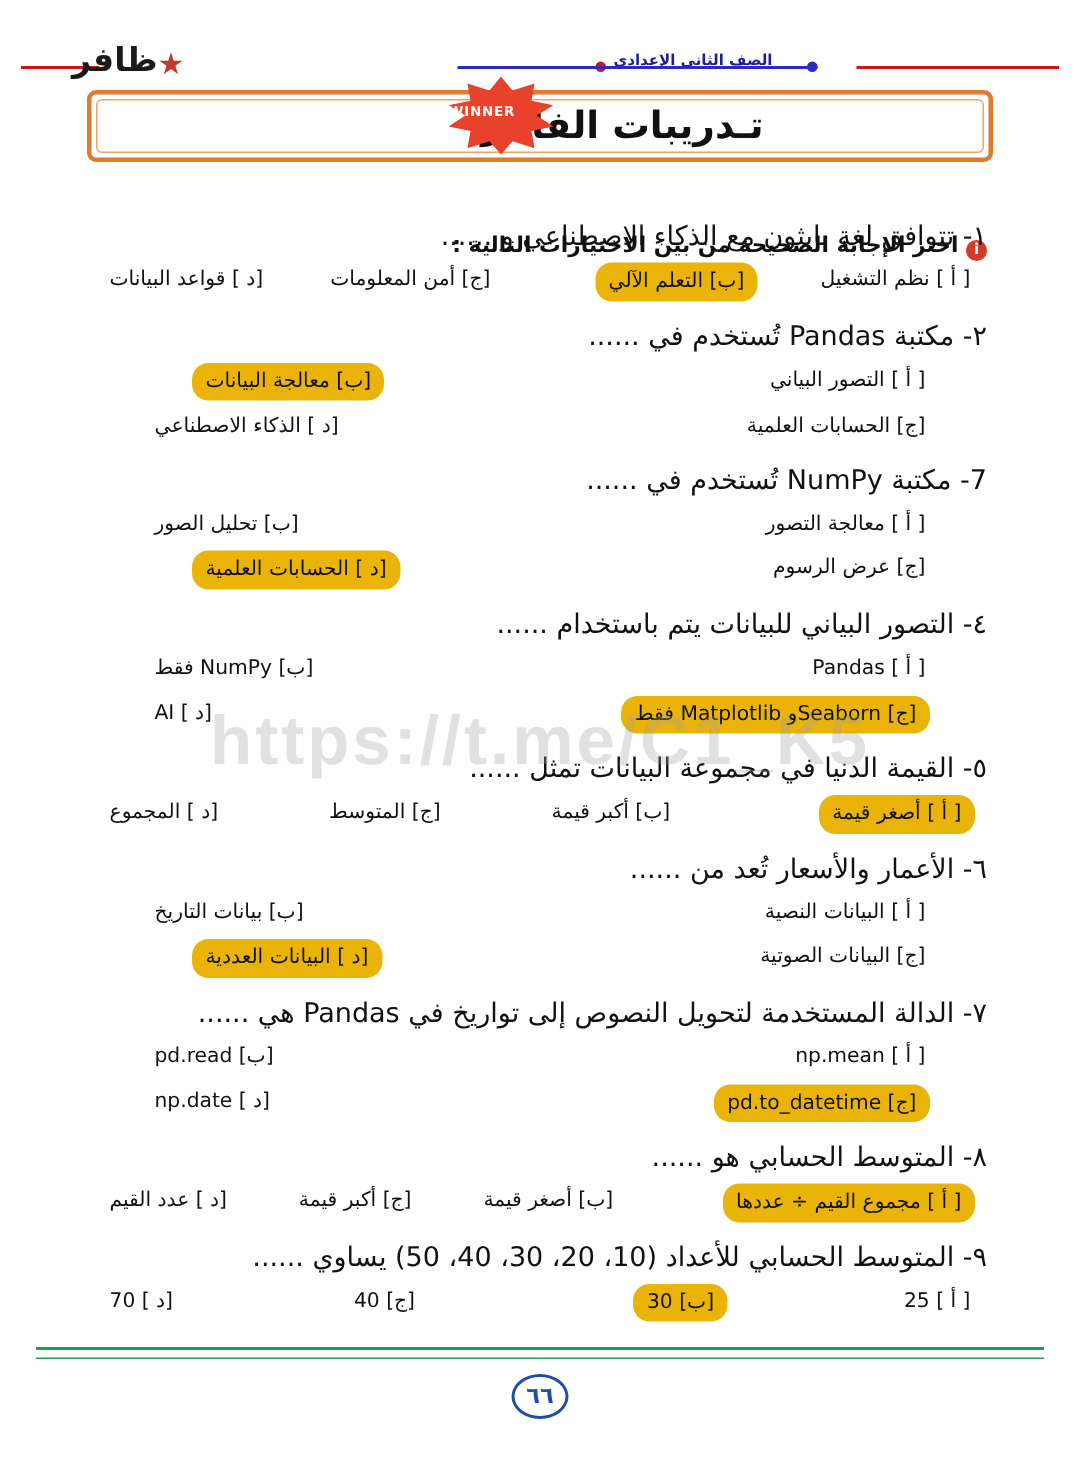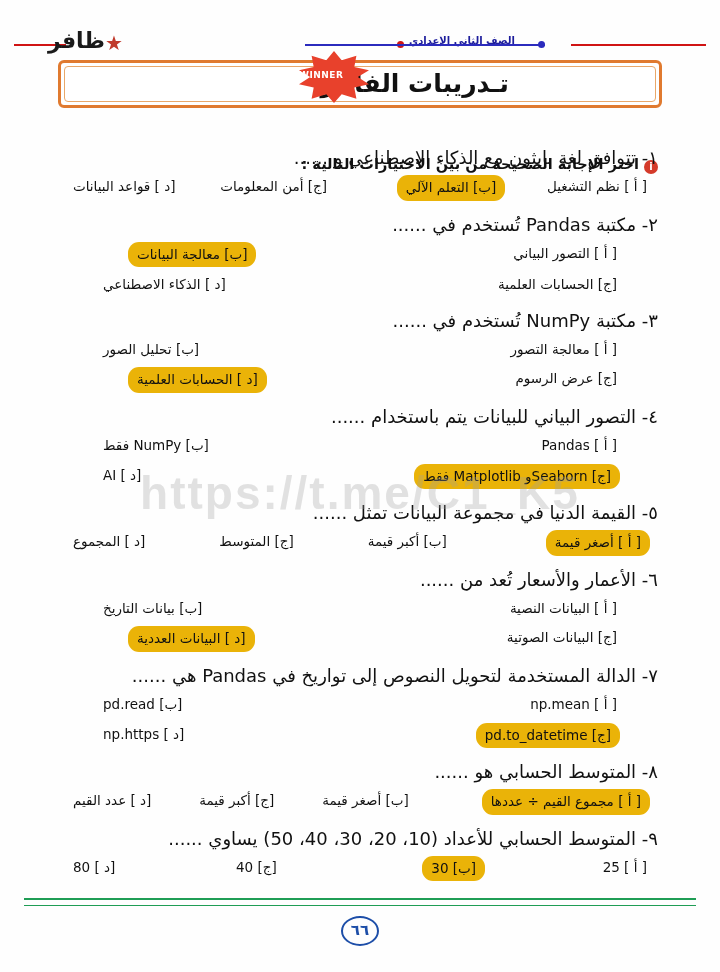--- a/index.html
+++ b/index.html
@@ -283,21 +283,21 @@
         <div class="opts two">
           <div class="opt">[ أ ] التصور البياني</div>
           <div class="opt hl">[ب] معالجة البيانات</div>
         </div>
         <div class="opts two">
           <div class="opt">[ج] الحسابات العلمية</div>
           <div class="opt">[د ] الذكاء الاصطناعي</div>
         </div>
       </div>
       <div class="q">
-        <div class="q-text">٣- مكتبة NumPy تُستخدم في ......</div>
+        <div class="q-text">7- مكتبة NumPy تُستخدم في ......</div>
         <div class="opts two">
           <div class="opt">[ أ ] معالجة التصور</div>
           <div class="opt">[ب] تحليل الصور</div>
         </div>
         <div class="opts two">
           <div class="opt">[ج] عرض الرسوم</div>
           <div class="opt hl">[د ] الحسابات العلمية</div>
         </div>
       </div>
       <div class="q">
@@ -332,39 +332,39 @@
         </div>
       </div>
       <div class="q">
         <div class="q-text">٧- الدالة المستخدمة لتحويل النصوص إلى تواريخ في Pandas هي ......</div>
         <div class="opts two">
           <div class="opt">[ أ ] np.mean</div>
           <div class="opt">[ب] pd.read</div>
         </div>
         <div class="opts two">
           <div class="opt hl">[ج] pd.to_datetime</div>
-          <div class="opt">[د ] np.https</div>
+          <div class="opt">[د ] np.date</div>
         </div>
       </div>
       <div class="q">
         <div class="q-text">٨- المتوسط الحسابي هو ......</div>
         <div class="opts">
           <div class="opt hl">[ أ ] مجموع القيم ÷ عددها</div>
           <div class="opt">[ب] أصغر قيمة</div>
           <div class="opt">[ج] أكبر قيمة</div>
           <div class="opt">[د ] عدد القيم</div>
         </div>
       </div>
       <div class="q">
         <div class="q-text">٩- المتوسط الحسابي للأعداد (10، 20، 30، 40، 50) يساوي ......</div>
         <div class="opts">
           <div class="opt">[ أ ] 25</div>
           <div class="opt hl">[ب] 30</div>
           <div class="opt">[ج] 40</div>
-          <div class="opt">[د ] 80</div>
+          <div class="opt">[د ] 70</div>
         </div>
       </div>
     </div>
 
   <div class="watermark">https://t.me/C1_K5</div>
 
   <div class="footer-rule a"></div>
   <div class="footer-rule b"></div>
   <div class="page-num">
     <span>٦٦</span>

